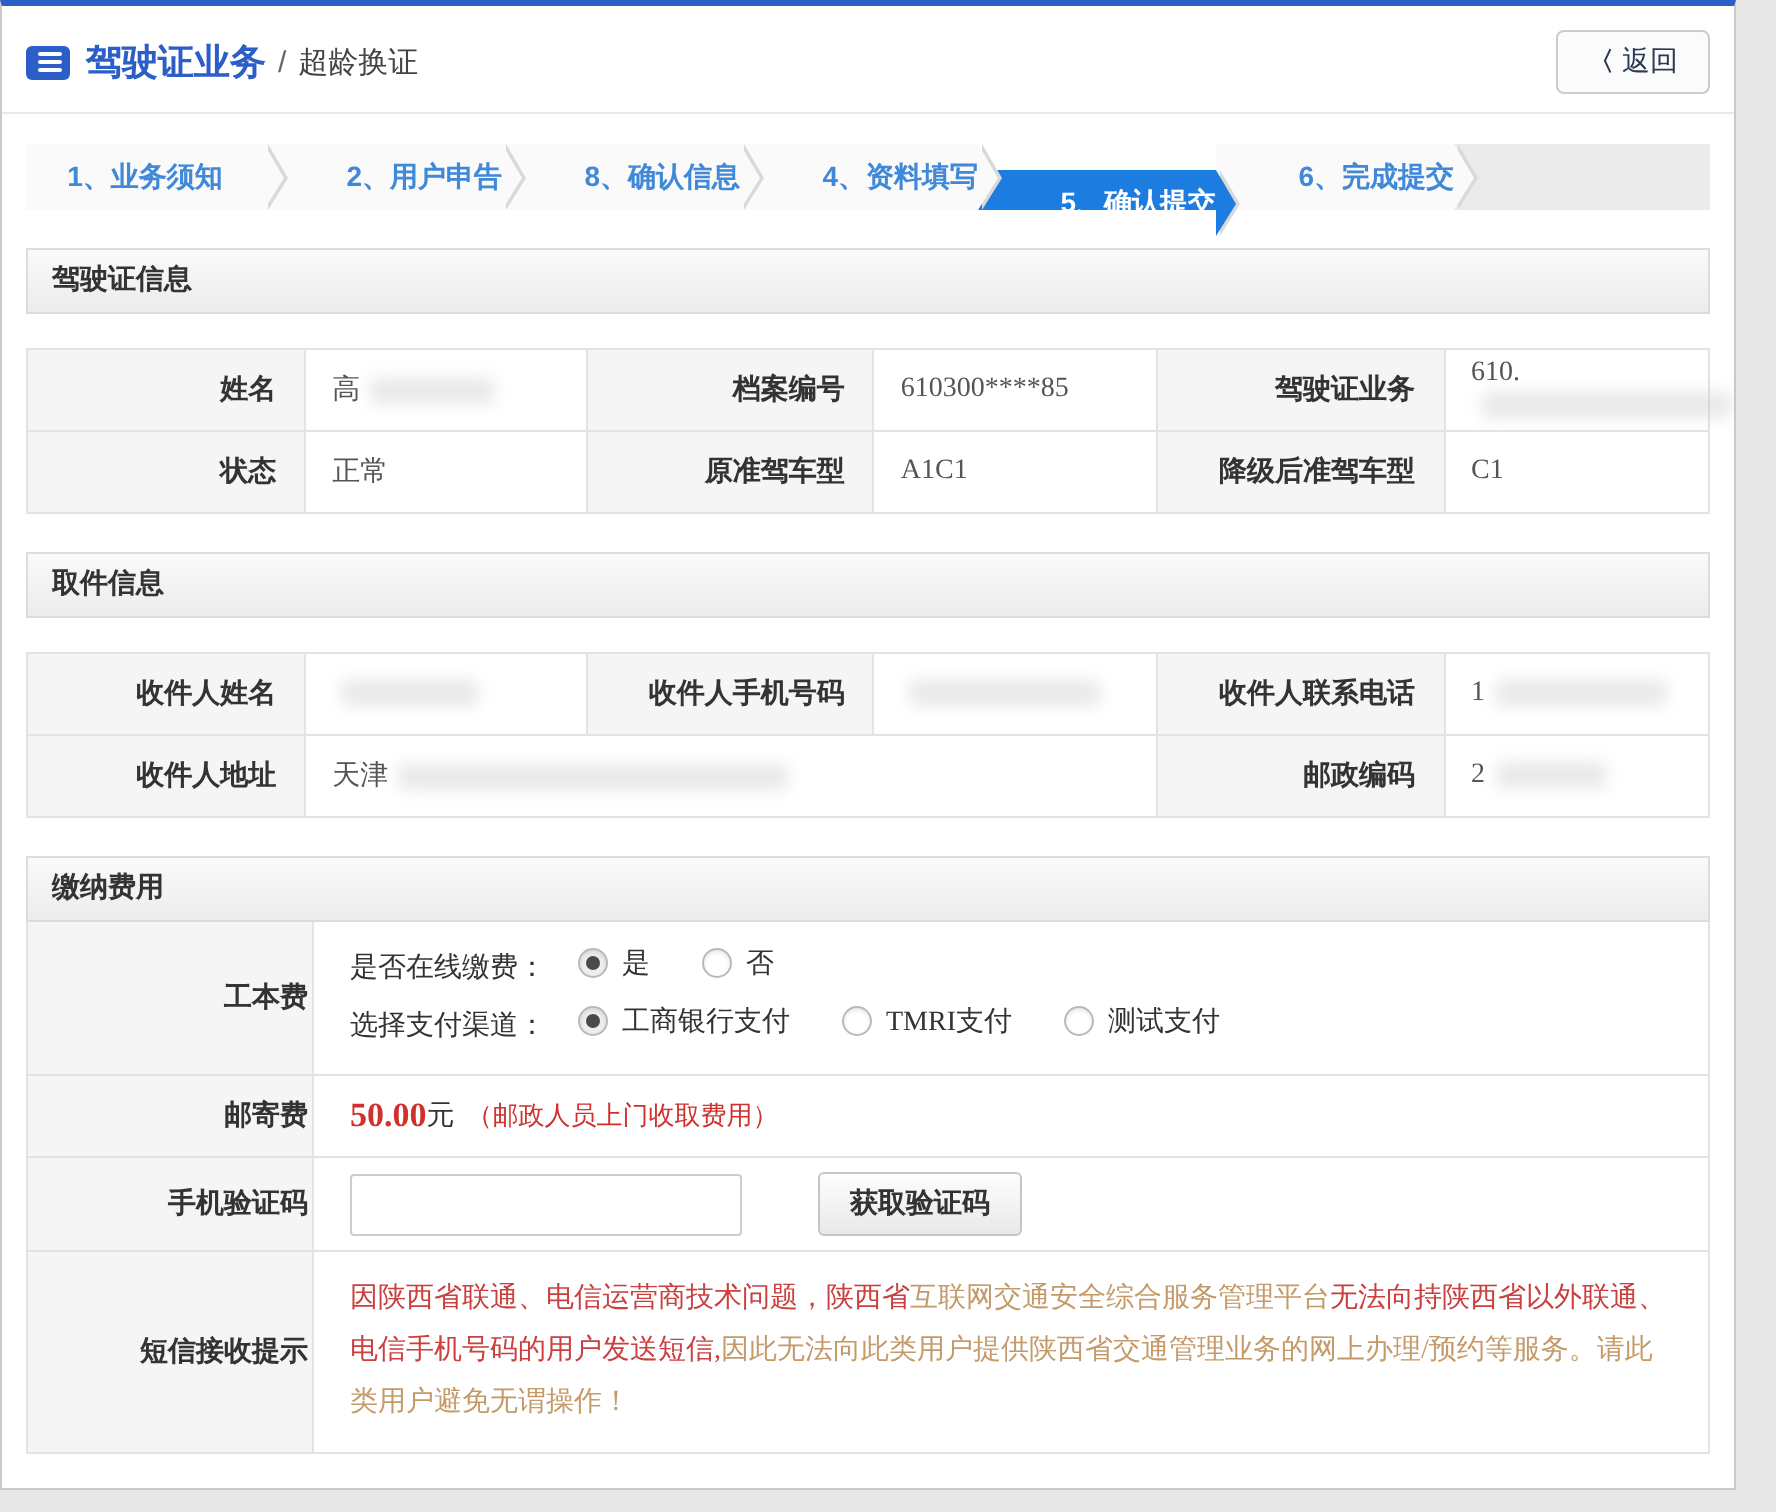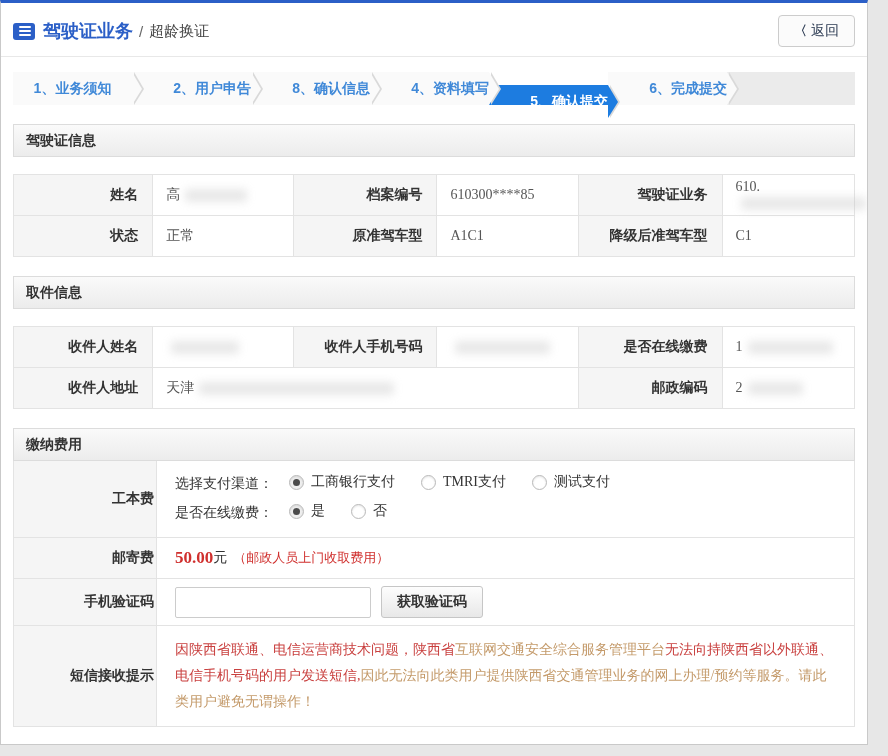--- a/index.html
+++ b/index.html
@@ -88,21 +88,21 @@
   .q{color:#333;margin-right:16px;}
   .radio{display:inline-flex;align-items:center;margin-right:26px;cursor:pointer;color:#333;}
   .rb{
     width:15px;height:15px;border-radius:50%;border:1px solid #b9b9b9;background:#fff;
     display:inline-block;position:relative;margin-right:7px;
     box-shadow:inset 0 1px 2px rgba(0,0,0,.10);
   }
   .rb.on{background:#eee;}
   .rb.on::after{content:"";position:absolute;left:3px;top:3px;right:3px;bottom:3px;background:#4a4a4a;border-radius:50%;}
   .simple-line{padding:10px 0 10px 18px;display:flex;align-items:center;}
-  .cap-line{padding:7px 0 7px 18px;display:flex;align-items:center;}
+  .cap-line{padding:7px 0 7px 18px;display:flex;align-items:center;gap:28px;}
   .cap-input{width:196px;height:31px;border:1px solid #ccc;border-radius:2px;padding:0 8px;font-size:14px;font-family:inherit;}
   .cap-btn{
     height:32px;margin-left:10px;padding:0 15px;border:1px solid #c6c6c6;border-radius:3px;
     background:linear-gradient(#fdfdfd,#e8e8e8);font-weight:bold;color:#333;font-size:14px;
     cursor:pointer;font-family:inherit;
   }
   .sms{padding:11px 16px 11px 18px;line-height:26px;font-size:14px;}
   .seg-red{color:var(--sms-red,#c9403f);}
   .seg-tan{color:var(--tan,#c49a6a);}
 </style>
@@ -179,63 +179,63 @@
           <col style="width:16.8%">
           <col style="width:17.1%">
           <col style="width:15.75%">
         </colgroup>
       <tbody>
           <tr>
             <td class="lbl">收件人姓名</td>
             <td class="val"><span class="blur" style="width: 68px;"></span></td>
             <td class="lbl">收件人手机号码</td>
             <td class="val"><span class="blur" style="width: 95px;"></span></td>
-            <td class="lbl">是否在线缴费</td>
+            <td class="lbl">收件人联系电话</td>
             <td class="val"><span>1</span><span class="blur" style="width: 85px;"></span></td>
           </tr>
           <tr>
             <td class="lbl">收件人地址</td>
             <td class="val" colspan="3"><span>天津</span><span class="blur" style="width: 195px;"></span></td>
             <td class="lbl">邮政编码</td>
             <td class="val"><span>2</span><span class="blur" style="width: 55px;"></span></td>
           </tr>
         </tbody>
     </table>
   </div>
 
   <div class="section">
     <div class="sec-h">缴纳费用</div>
 
     <div class="pay-row">
       <div class="pay-lbl">工本费</div>
       <div class="pay-body">
         <div class="radio-area">
+          <div class="radio-line">
+            <span class="q">是否在线缴费：</span>
+            <span><label class="radio">
+                  <span class="rb on"></span>
+                  <span>是</span>
+                </label><label class="radio">
+                  <span class="rb"></span>
+                  <span>否</span>
+                </label></span>
+          </div>
           <div class="radio-line">
             <span class="q">选择支付渠道：</span>
             <span><label class="radio">
                   <span class="rb on"></span>
                   <span>工商银行支付</span>
                 </label><label class="radio">
                   <span class="rb"></span>
                   <span>TMRI支付</span>
                 </label><label class="radio">
                   <span class="rb"></span>
                   <span>测试支付</span>
                 </label></span>
           </div>
-          <div class="radio-line">
-            <span class="q">是否在线缴费：</span>
-            <span><label class="radio">
-                  <span class="rb on"></span>
-                  <span>是</span>
-                </label><label class="radio">
-                  <span class="rb"></span>
-                  <span>否</span>
-                </label></span>
-          </div>
         </div>
       </div>
     </div>
 
     <div class="pay-row">
       <div class="pay-lbl">邮寄费</div>
       <div class="pay-body simple-line">
         <span class="amount">50.00</span>
           <span class="unit">元</span>
         <span class="fee-note">（邮政人员上门收取费用）</span>

